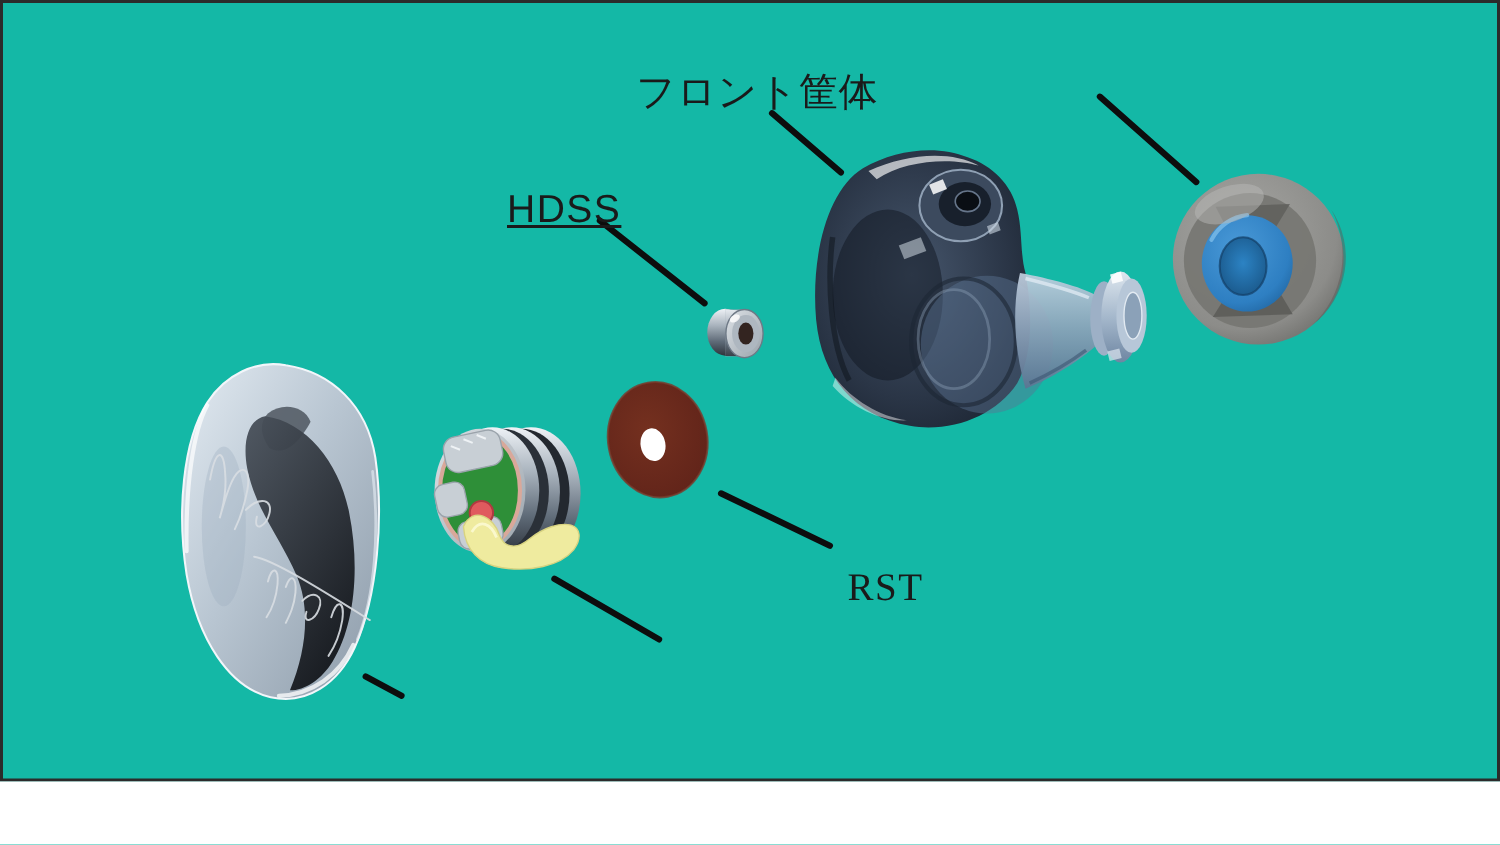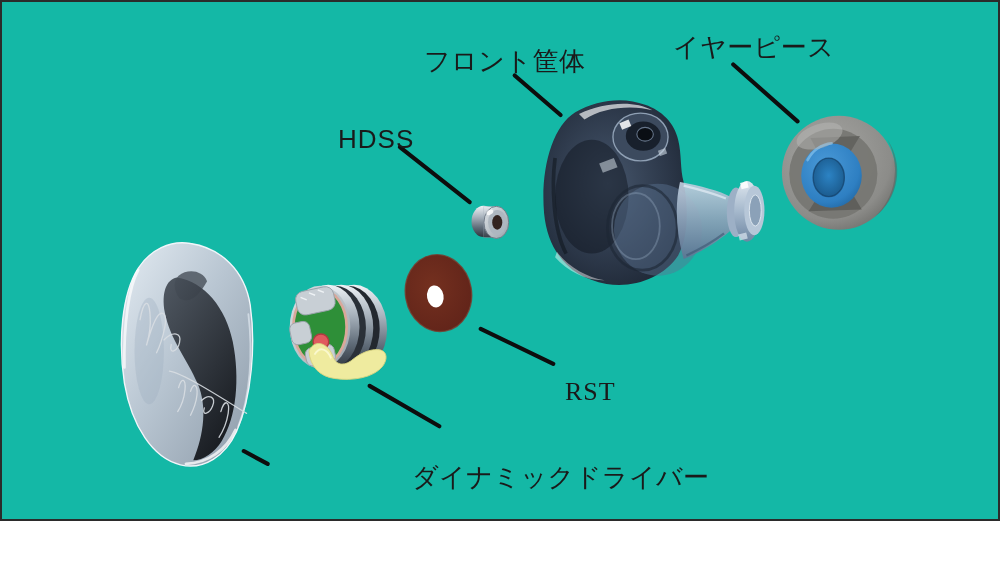--- a/index.html
+++ b/index.html
@@ -210,22 +210,20 @@
       <ellipse cx="858" cy="191" rx="17" ry="21" fill="none" stroke="#123f66" stroke-width="1.5" opacity="0.7"></ellipse>
       <ellipse cx="848" cy="146" rx="26" ry="13" fill="#b8b8b5" opacity="0.5" transform="rotate(-18 848 146)"></ellipse>
       <path d="M922,150 A 62,62 0 0 1 908,234 A 70,70 0 0 0 922,150 Z" fill="#5c5c59" opacity="0.5"></path>
 
       <line x1="754" y1="68" x2="824" y2="130" stroke="#0d0d0d" stroke-width="4.5" stroke-linecap="round"></line>
     </g>
   </svg>
 
   <div class="part-label" style="left:422px;top:45px;">フロント筐体</div>
 
-  <div class="part-label" style="left:671px;top:31px;">イヤーピース</div>
-
-  <div class="part-label latin" style="left:336px;top:123px;">HDSS</div>
+
+  <div class="part-label latin" style="left:336px;top:123px;text-decoration:underline;">HDSS</div>
 
   <div class="part-label latin" style="left:563px;top:376px;font-family:Liberation Serif, serif;">RST</div>
 
-  <div class="part-label" style="left:410px;top:461px;">ダイナミックドライバー</div>
 
 
 </div>
 
 </body></html>

